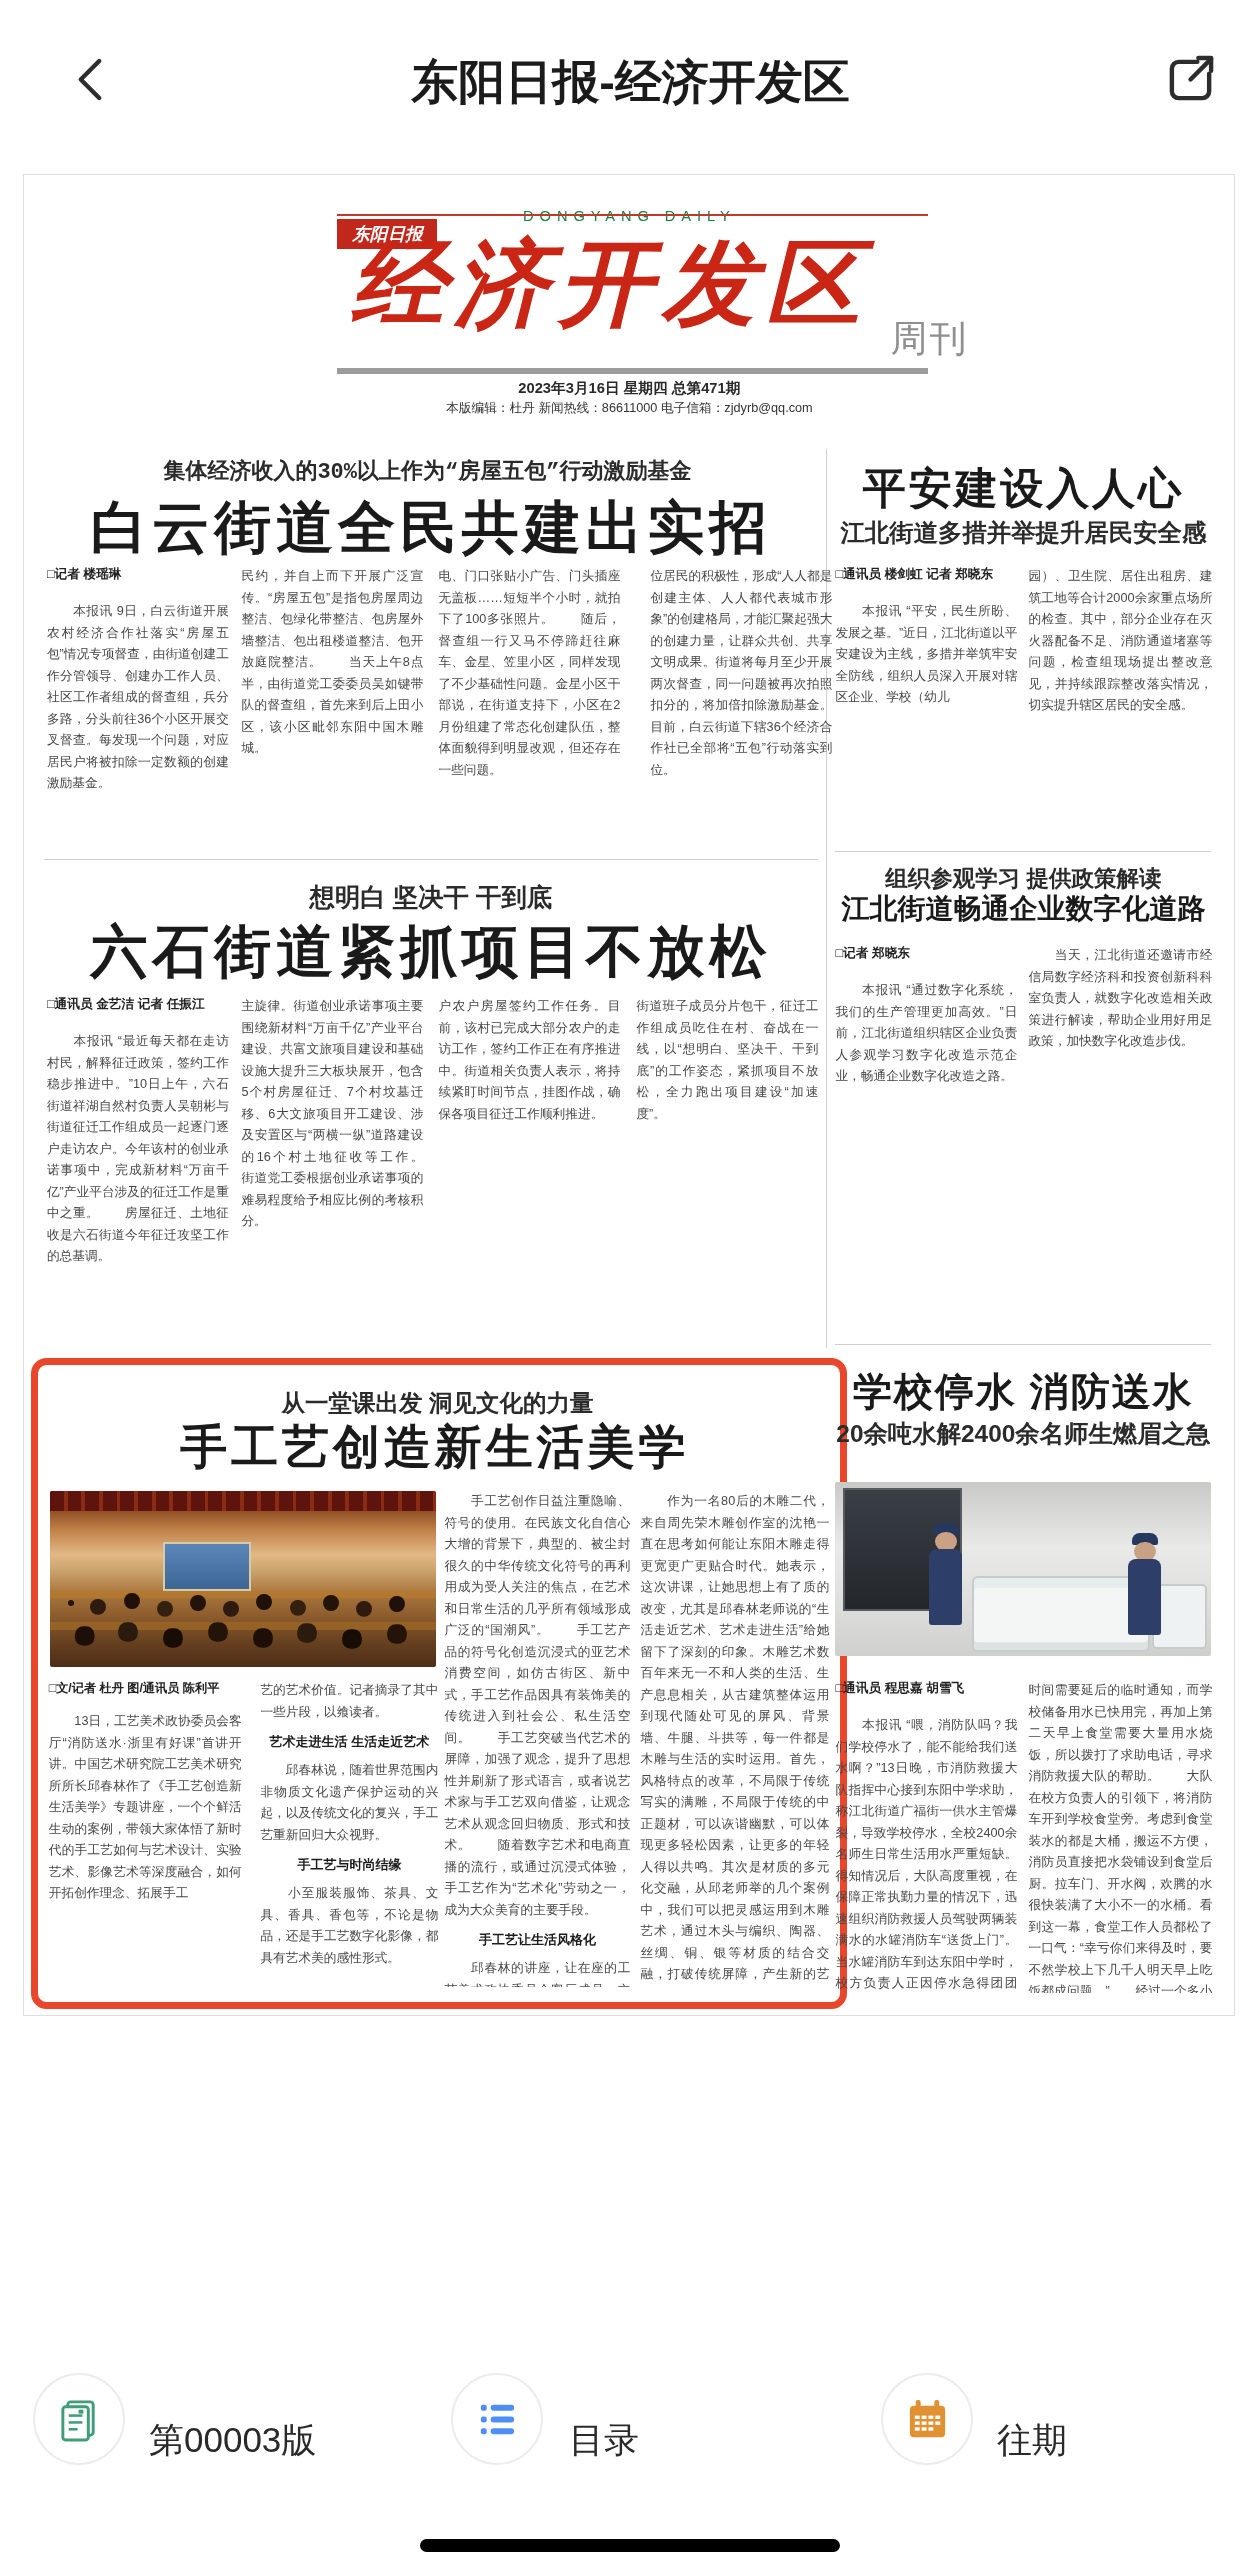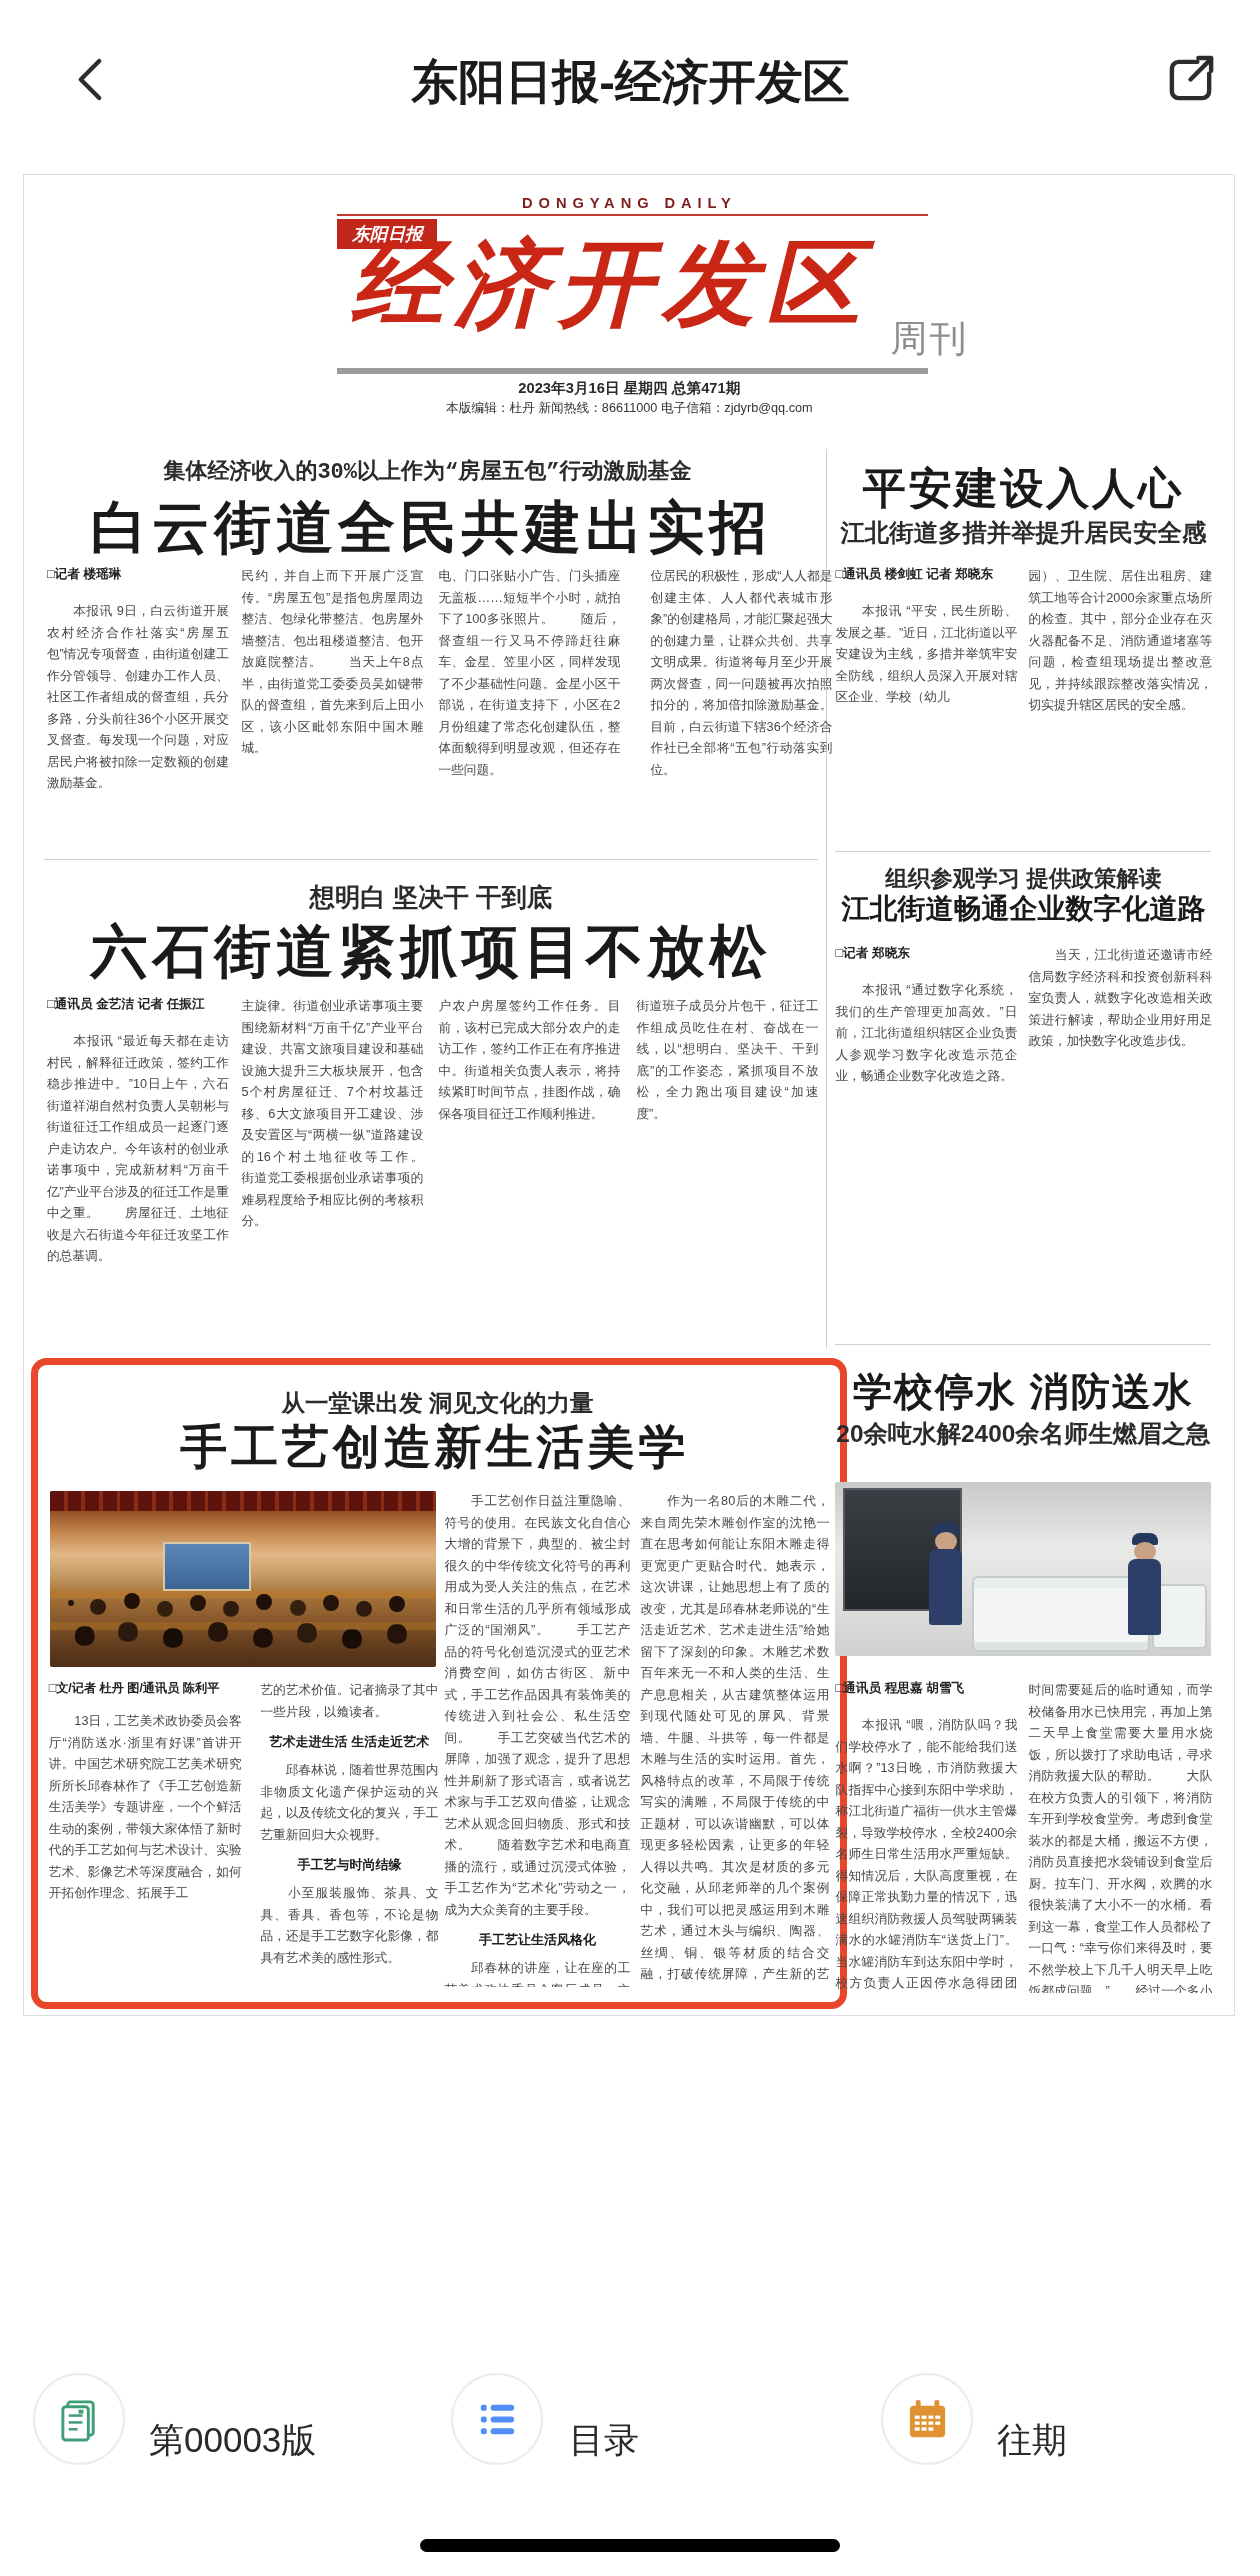--- a/index.html
+++ b/index.html
@@ -4,22 +4,22 @@
 <style>
   html,body{margin:0;padding:0;background:#fff;}
   #screen{position:relative;width:1261px;height:2576px;background:#fff;overflow:hidden;
           font-family:"Liberation Sans","DejaVu Sans",sans-serif;color:#222;}
   .abs{position:absolute;}
   
   .nav-title{top:51px;left:0;width:1261px;text-align:center;font-size:47px;font-weight:bold;color:#1b1b1b;}
   
   .sheet{left:24.4px;top:175px;width:1210px;height:1840px;background:#fff;box-shadow:0 0 0 1px #dedede;}
   
-  .mh-eng{top:20px;left:0;width:1210px;text-align:center;font-size:14.7px;font-weight:bold;
-          letter-spacing:5.9px;color:#7f1d1d;}
+  .mh-eng{top:33px;left:0;width:1210px;text-align:center;font-size:14.7px;font-weight:normal;
+          letter-spacing:5.9px;color:#15803d;}
   .mh-redline{top:39px;left:313px;width:591px;height:2px;background:#c0392b;}
   .mh-logobox{top:44px;left:313px;width:100px;height:30px;background:#c1281b;color:#fff;
               font-family:"DejaVu Serif",serif;font-style:italic;font-weight:bold;font-size:17.6px;
               text-align:center;line-height:30px;}
   .mh-title{top:61px;left:244px;width:684px;text-align:center;color:#c92616;
             font-family:"DejaVu Serif",serif;font-style:italic;font-weight:bold;
             font-size:94px;letter-spacing:9.8px;line-height:1.0;}
   .mh-weekly{top:139px;left:866px;font-size:37px;color:#8f8f8f;letter-spacing:2px;}
   .mh-grayrule{top:193px;left:313px;width:591px;height:5.9px;background:#9c9c9c;}
   .mh-dateline{top:204px;left:0;width:1210px;text-align:center;font-size:14.7px;color:#2a2a2a;font-weight:bold;}

